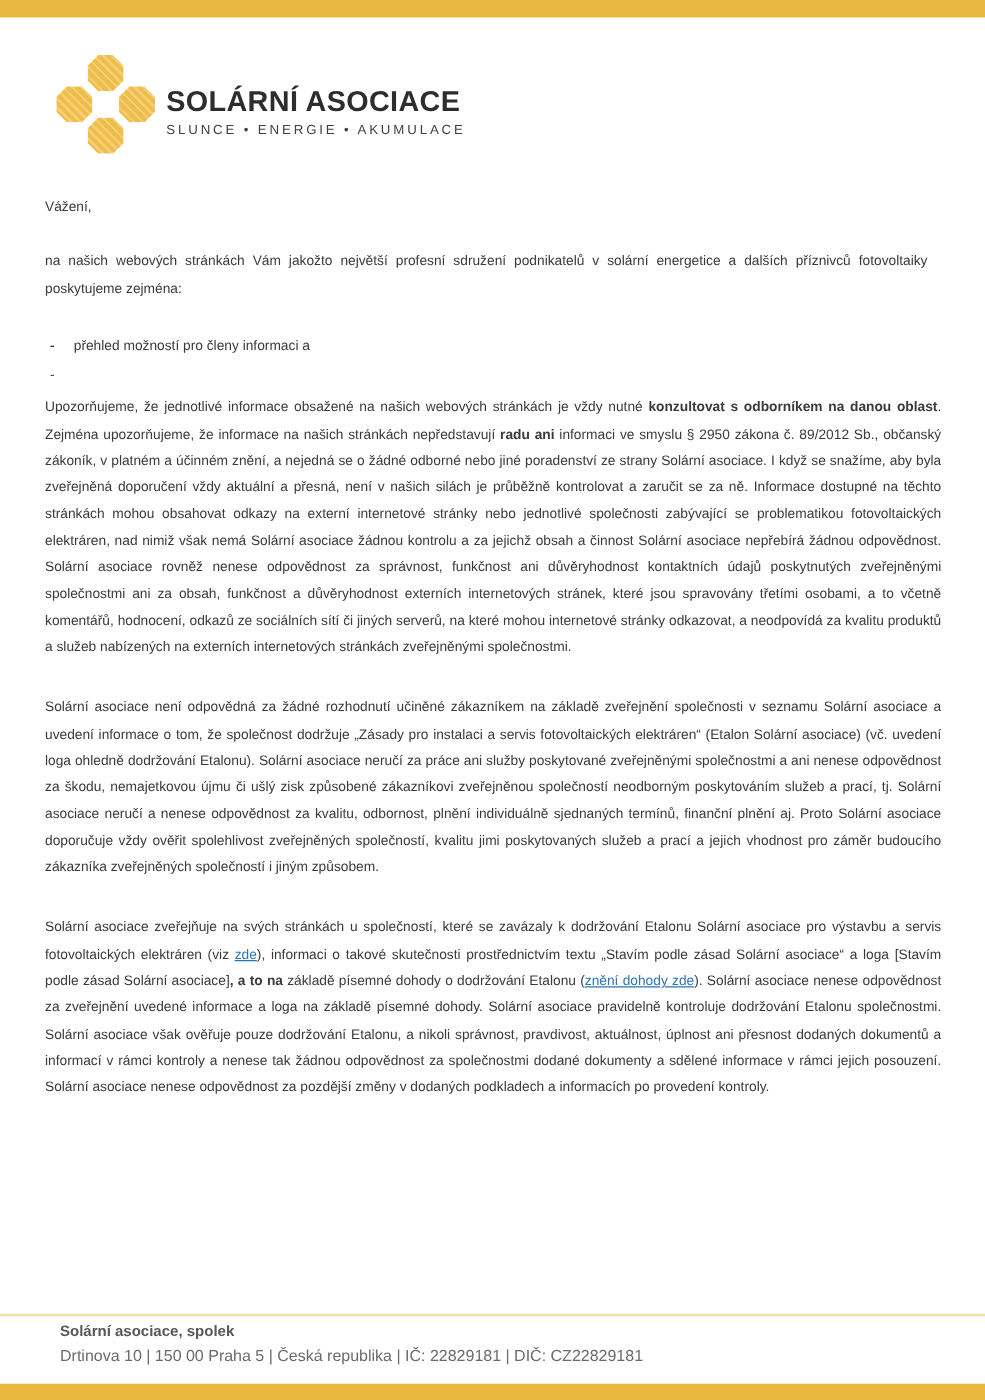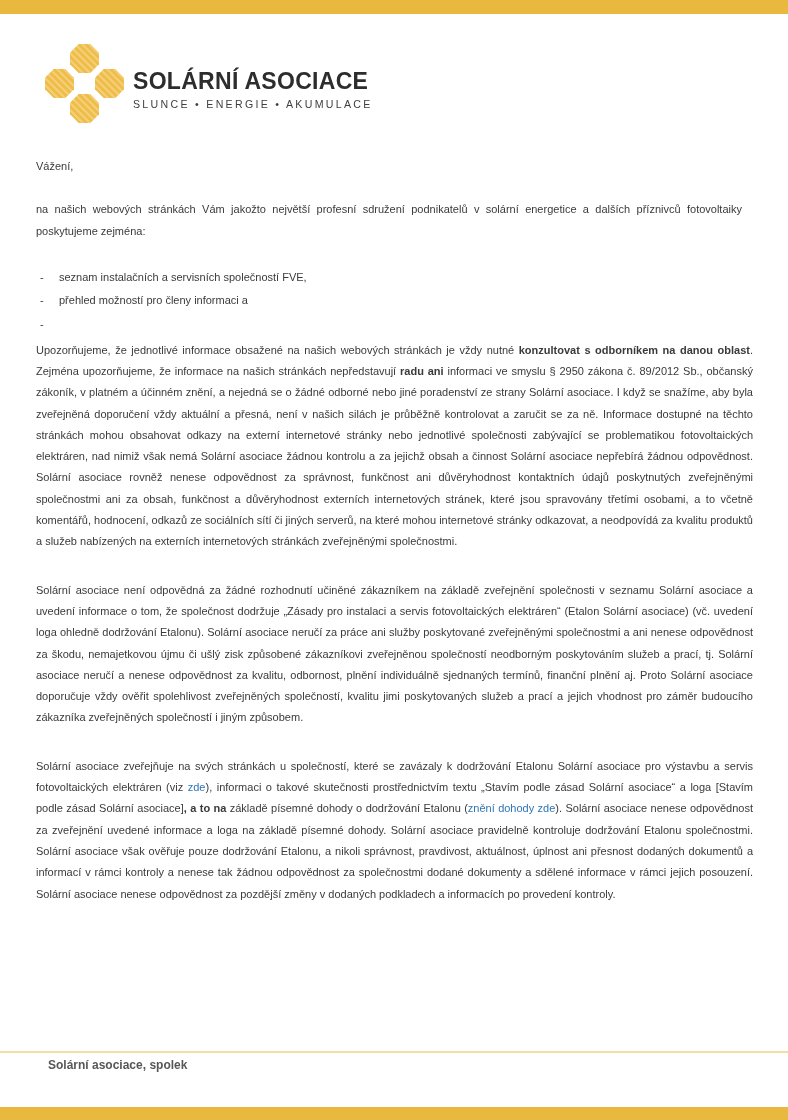--- a/index.html
+++ b/index.html
@@ -40,21 +40,21 @@
   }
   
   .content{position:absolute;left:36px;top:156px;width:717px;font-size:11px;line-height:21.3px;}
   .salutation{margin:0;}
   .intro{margin:22px 11px 0 0;text-align:justify;}
   ul.offer-list{margin:24px 0 0 0;padding:0;list-style:none;}
   ul.offer-list li{position:relative;padding-left:23px;line-height:23.4px;}
   ul.offer-list li .dash{position:absolute;left:4px;}
   #paras p{margin:27px 0 0 0;text-align:justify;}
   #paras .b{font-weight:700;}
-  #paras a.doc-link{color:var(--link-blue);cursor:pointer;}
+  #paras a.doc-link{color:var(--link-blue);text-decoration:underline;cursor:pointer;}
   
   .footer-divider{position:absolute;left:0;right:0;top:1051px;height:2px;background:var(--divider-yellow);}
   .footer-text{position:absolute;left:48px;top:1057px;color:var(--footer-text);font-size:12.8px;line-height:16.5px;}
   .footer-name{font-size:12px;font-weight:700;color:var(--footer-name);margin-bottom:3px;}
   .bottom-bar{position:absolute;left:0;right:0;bottom:0;height:13px;background:var(--bar-yellow);}
 </style>
 </head>
 <body>
 
 <div class="page">
@@ -72,37 +72,37 @@
     <div class="brand-subtitle">SLUNCE • ENERGIE • AKUMULACE</div>
   </div>
 
   <div class="content">
     <p class="salutation">Vážení,</p>
     <p class="intro">na našich webových stránkách Vám jakožto největší profesní sdružení podnikatelů v solární energetice a dalších příznivců fotovoltaiky poskytujeme zejména:</p>
 
     <ul class="offer-list">
       <li>
         <span class="dash">-</span>
-        <span>seznam instalačních a servisních společností FVE,</span>
       </li>
       <li>
         <span class="dash">-</span>
         <span>přehled možností pro členy informaci a</span>
       </li>
       <li>
         <span class="dash">-</span>
       </li>
     </ul>
 
     <div id="paras">
         <p><span>Upozorňujeme, že jednotlivé informace obsažené na našich webových stránkách je vždy nutné </span><span class="b">konzultovat s odborníkem na danou oblast</span><span>. Zejména upozorňujeme, že informace na našich stránkách nepředstavují </span><span class="b">radu ani</span><span> informaci ve smyslu § 2950 zákona č. 89/2012 Sb., občanský zákoník, v platném a účinném znění, a nejedná se o žádné odborné nebo jiné poradenství ze strany Solární asociace. I když se snažíme, aby byla zveřejněná doporučení vždy aktuální a přesná, není v našich silách je průběžně kontrolovat a zaručit se za ně. Informace dostupné na těchto stránkách mohou obsahovat odkazy na externí internetové stránky nebo jednotlivé společnosti zabývající se problematikou fotovoltaických elektráren, nad nimiž však nemá Solární asociace žádnou kontrolu a za jejichž obsah a činnost Solární asociace nepřebírá žádnou odpovědnost. Solární asociace rovněž nenese odpovědnost za správnost, funkčnost ani důvěryhodnost kontaktních údajů poskytnutých zveřejněnými společnostmi ani za obsah, funkčnost a důvěryhodnost externích internetových stránek, které jsou spravovány třetími osobami, a to včetně komentářů, hodnocení, odkazů ze sociálních sítí či jiných serverů, na které mohou internetové stránky odkazovat, a neodpovídá za kvalitu produktů a služeb nabízených na externích internetových stránkách zveřejněnými společnostmi.</span></p>
         <p><span>Solární asociace není odpovědná za žádné rozhodnutí učiněné zákazníkem na základě zveřejnění společnosti v seznamu Solární asociace a uvedení informace o tom, že společnost dodržuje „Zásady pro instalaci a servis fotovoltaických elektráren“ (Etalon Solární asociace) (vč. uvedení loga ohledně dodržování Etalonu). Solární asociace neručí za práce ani služby poskytované zveřejněnými společnostmi a ani nenese odpovědnost za škodu, nemajetkovou újmu či ušlý zisk způsobené zákazníkovi zveřejněnou společností neodborným poskytováním služeb a prací, tj. Solární asociace neručí a nenese odpovědnost za kvalitu, odbornost, plnění individuálně sjednaných termínů, finanční plnění aj. Proto Solární asociace doporučuje vždy ověřit spolehlivost zveřejněných společností, kvalitu jimi poskytovaných služeb a prací a jejich vhodnost pro záměr budoucího zákazníka zveřejněných společností i jiným způsobem.</span></p>
         <p><span>Solární asociace zveřejňuje na svých stránkách u společností, které se zavázaly k dodržování Etalonu Solární asociace pro výstavbu a servis fotovoltaických elektráren (viz </span><a class="doc-link">zde</a><span>), informaci o takové skutečnosti prostřednictvím textu „Stavím podle zásad Solární asociace“ a loga [Stavím podle zásad Solární asociace]</span><span class="b">, a to na</span><span> základě písemné dohody o dodržování Etalonu (</span><a class="doc-link">znění dohody zde</a><span>). Solární asociace nenese odpovědnost za zveřejnění uvedené informace a loga na základě písemné dohody. Solární asociace pravidelně kontroluje dodržování Etalonu společnostmi. Solární asociace však ověřuje pouze dodržování Etalonu, a nikoli správnost, pravdivost, aktuálnost, úplnost ani přesnost dodaných dokumentů a informací v rámci kontroly a nenese tak žádnou odpovědnost za společnostmi dodané dokumenty a sdělené informace v rámci jejich posouzení. Solární asociace nenese odpovědnost za pozdější změny v dodaných podkladech a informacích po provedení kontroly.</span></p>
       </div>
   </div>
 
   <div class="footer-divider"></div>
   <div class="footer-text">
     <div class="footer-name">Solární asociace, spolek</div>
+    <div>Drtinova 10 | 150 00 Praha 5 | Česká republika  |  IČ: 22829181  |  DIČ: CZ22829181</div>
   </div>
   <div class="bottom-bar"></div>
 
 </div>
 
 </body></html>

